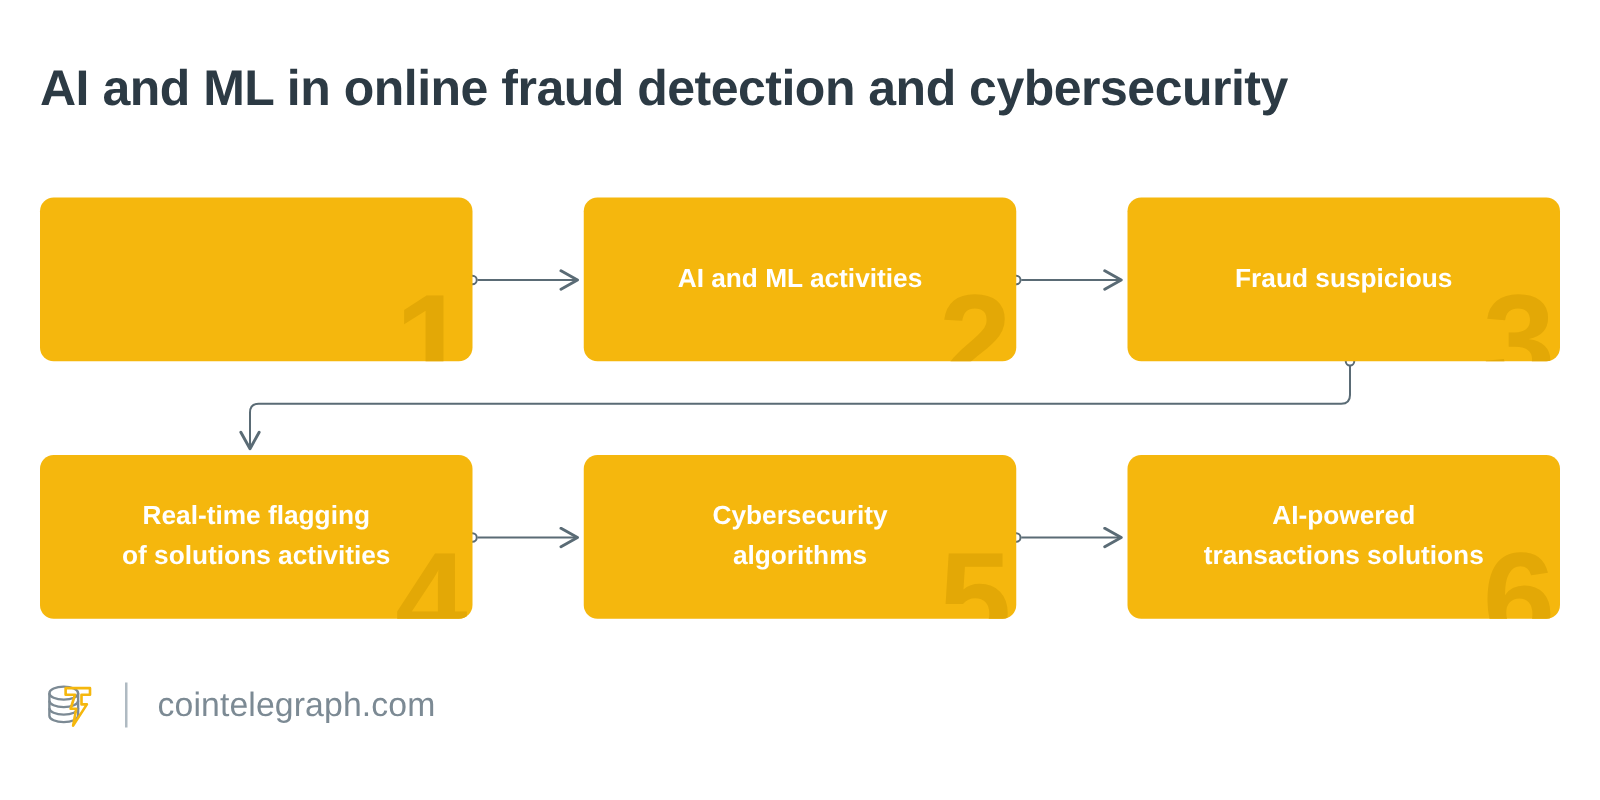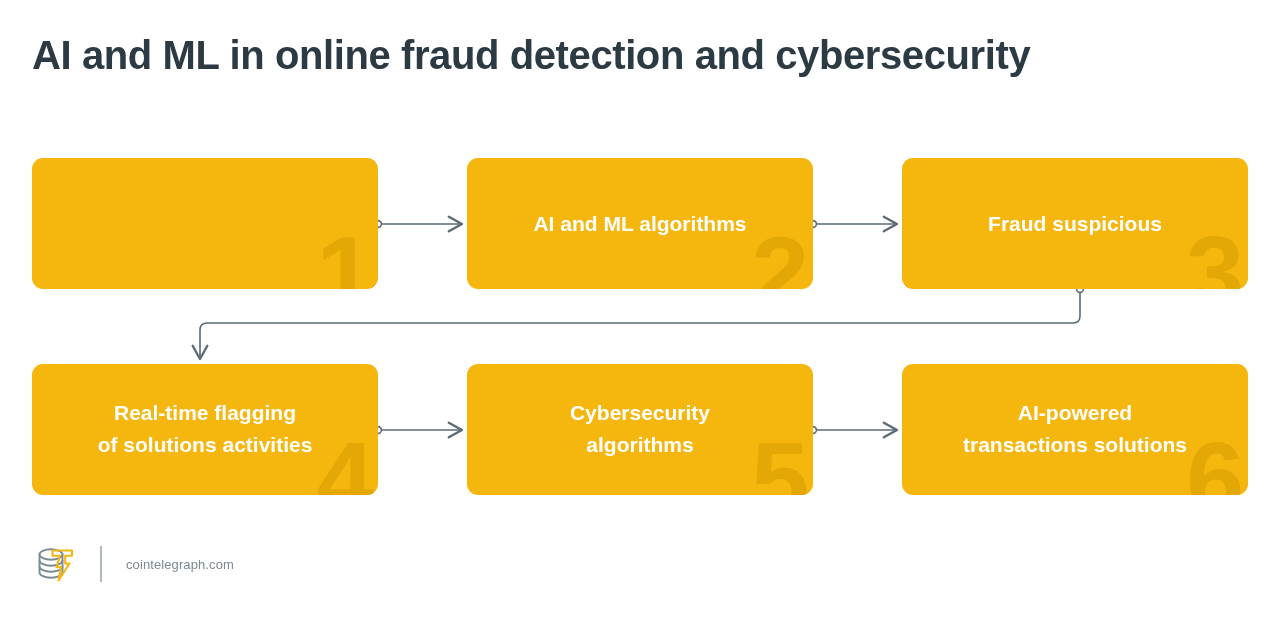--- a/index.html
+++ b/index.html
@@ -13,21 +13,21 @@
     position: relative;
     overflow: hidden;
     font-family: "Liberation Sans", sans-serif;
     -webkit-font-smoothing: antialiased;
   }
 
   
   .page-title {
     position: absolute;
     left: 32px;
-    top: 32px;
+    top: 48px;
     font-size: 40px;
     font-weight: 700;
     color: #2C3A44;
     letter-spacing: -0.4px;
     white-space: nowrap;
     line-height: 1.15;
     text-align: right;
   }
 
   
@@ -112,21 +112,21 @@
     height: 42px;
     display: block;
   }
   .footer-divider {
     width: 2px;
     height: 36px;
     background: #AFBAC2;
     margin: 0 24px 0 24px;
   }
   .footer-text {
-    font-size: 13px;
+    font-size: 27px;
     color: #7C8A94;
     letter-spacing: 0.1px;
   }
 </style>
 </head>
 <body>
 
 <div class="page-title">AI and ML in online fraud detection and cybersecurity</div>
 
 <div class="flow">
@@ -167,21 +167,21 @@
   <div class="node" id="node-1">
     <div class="node-clip">
       <span class="node-number">1</span>
     </div>
   </div>
 
   <div class="node" id="node-2">
     <div class="node-clip">
       <span class="node-number">2</span>
     </div>
-    <span class="node-label">AI and ML algorithms</span>
+    <span class="node-label">AI and ML activities</span>
   </div>
 
   <div class="node" id="node-3">
     <div class="node-clip">
       <span class="node-number">3</span>
     </div>
     <span class="node-label">Fraud suspicious</span>
   </div>
 
   <div class="node" id="node-4">

